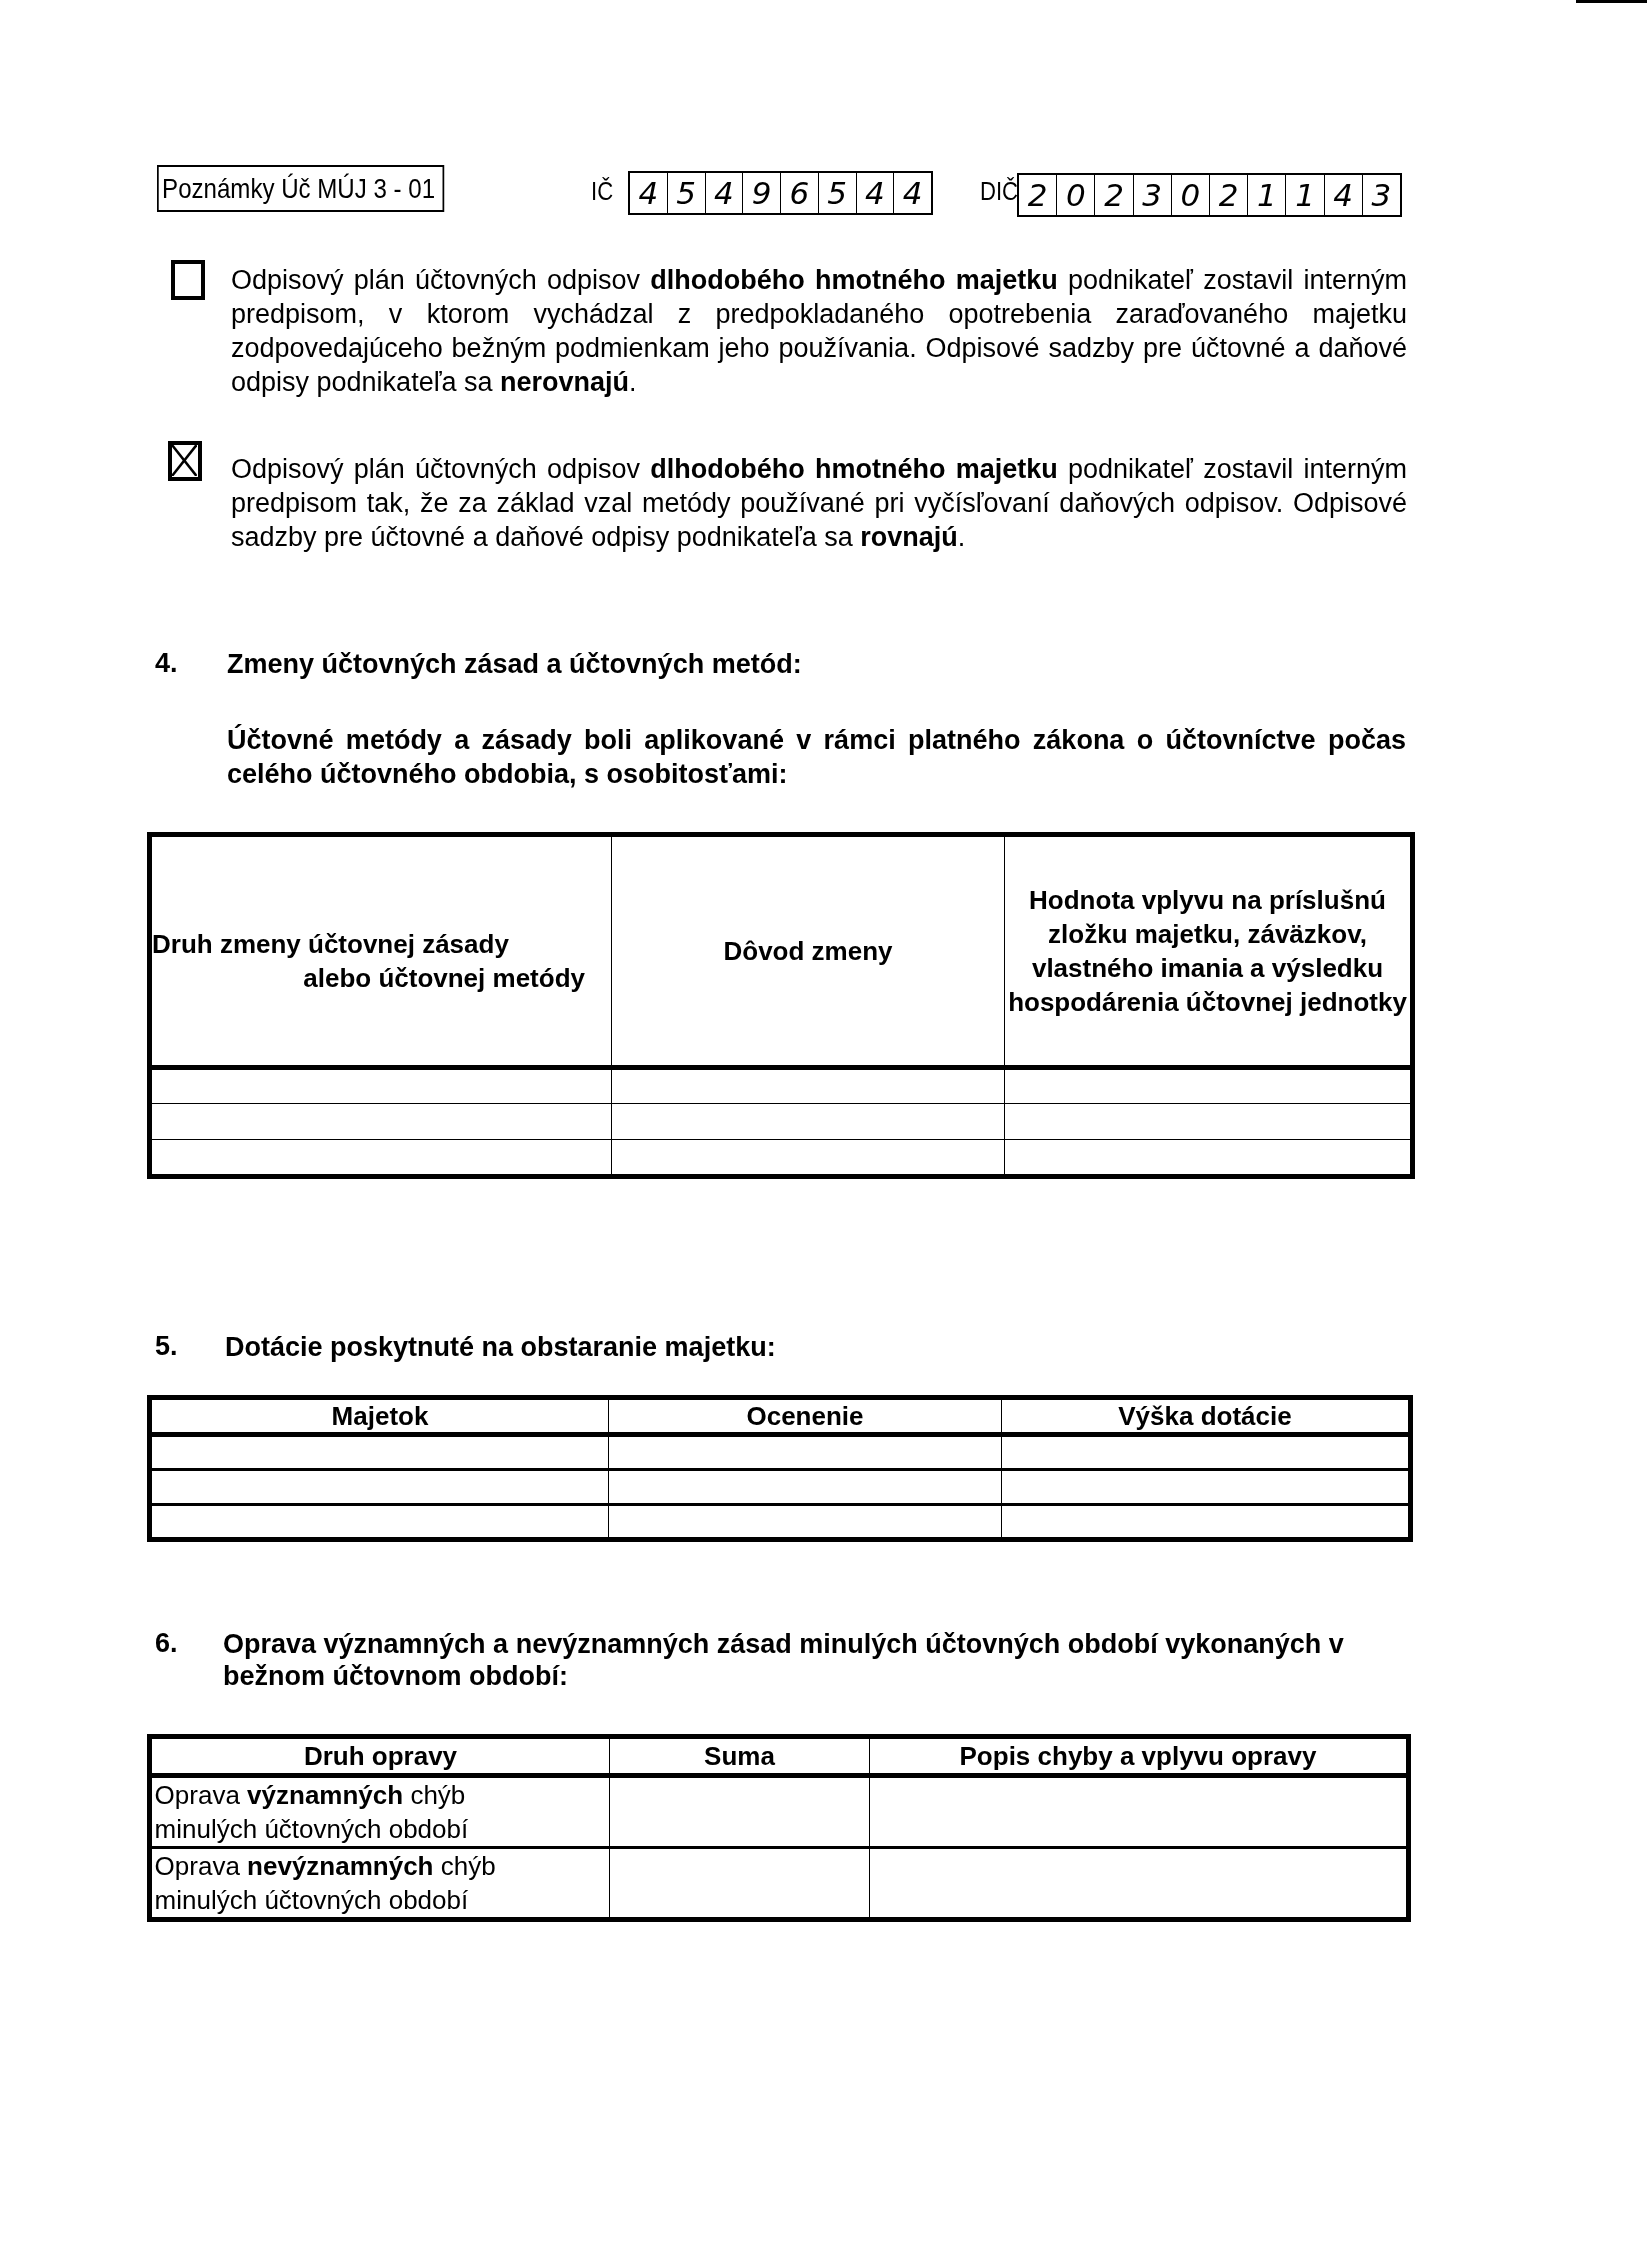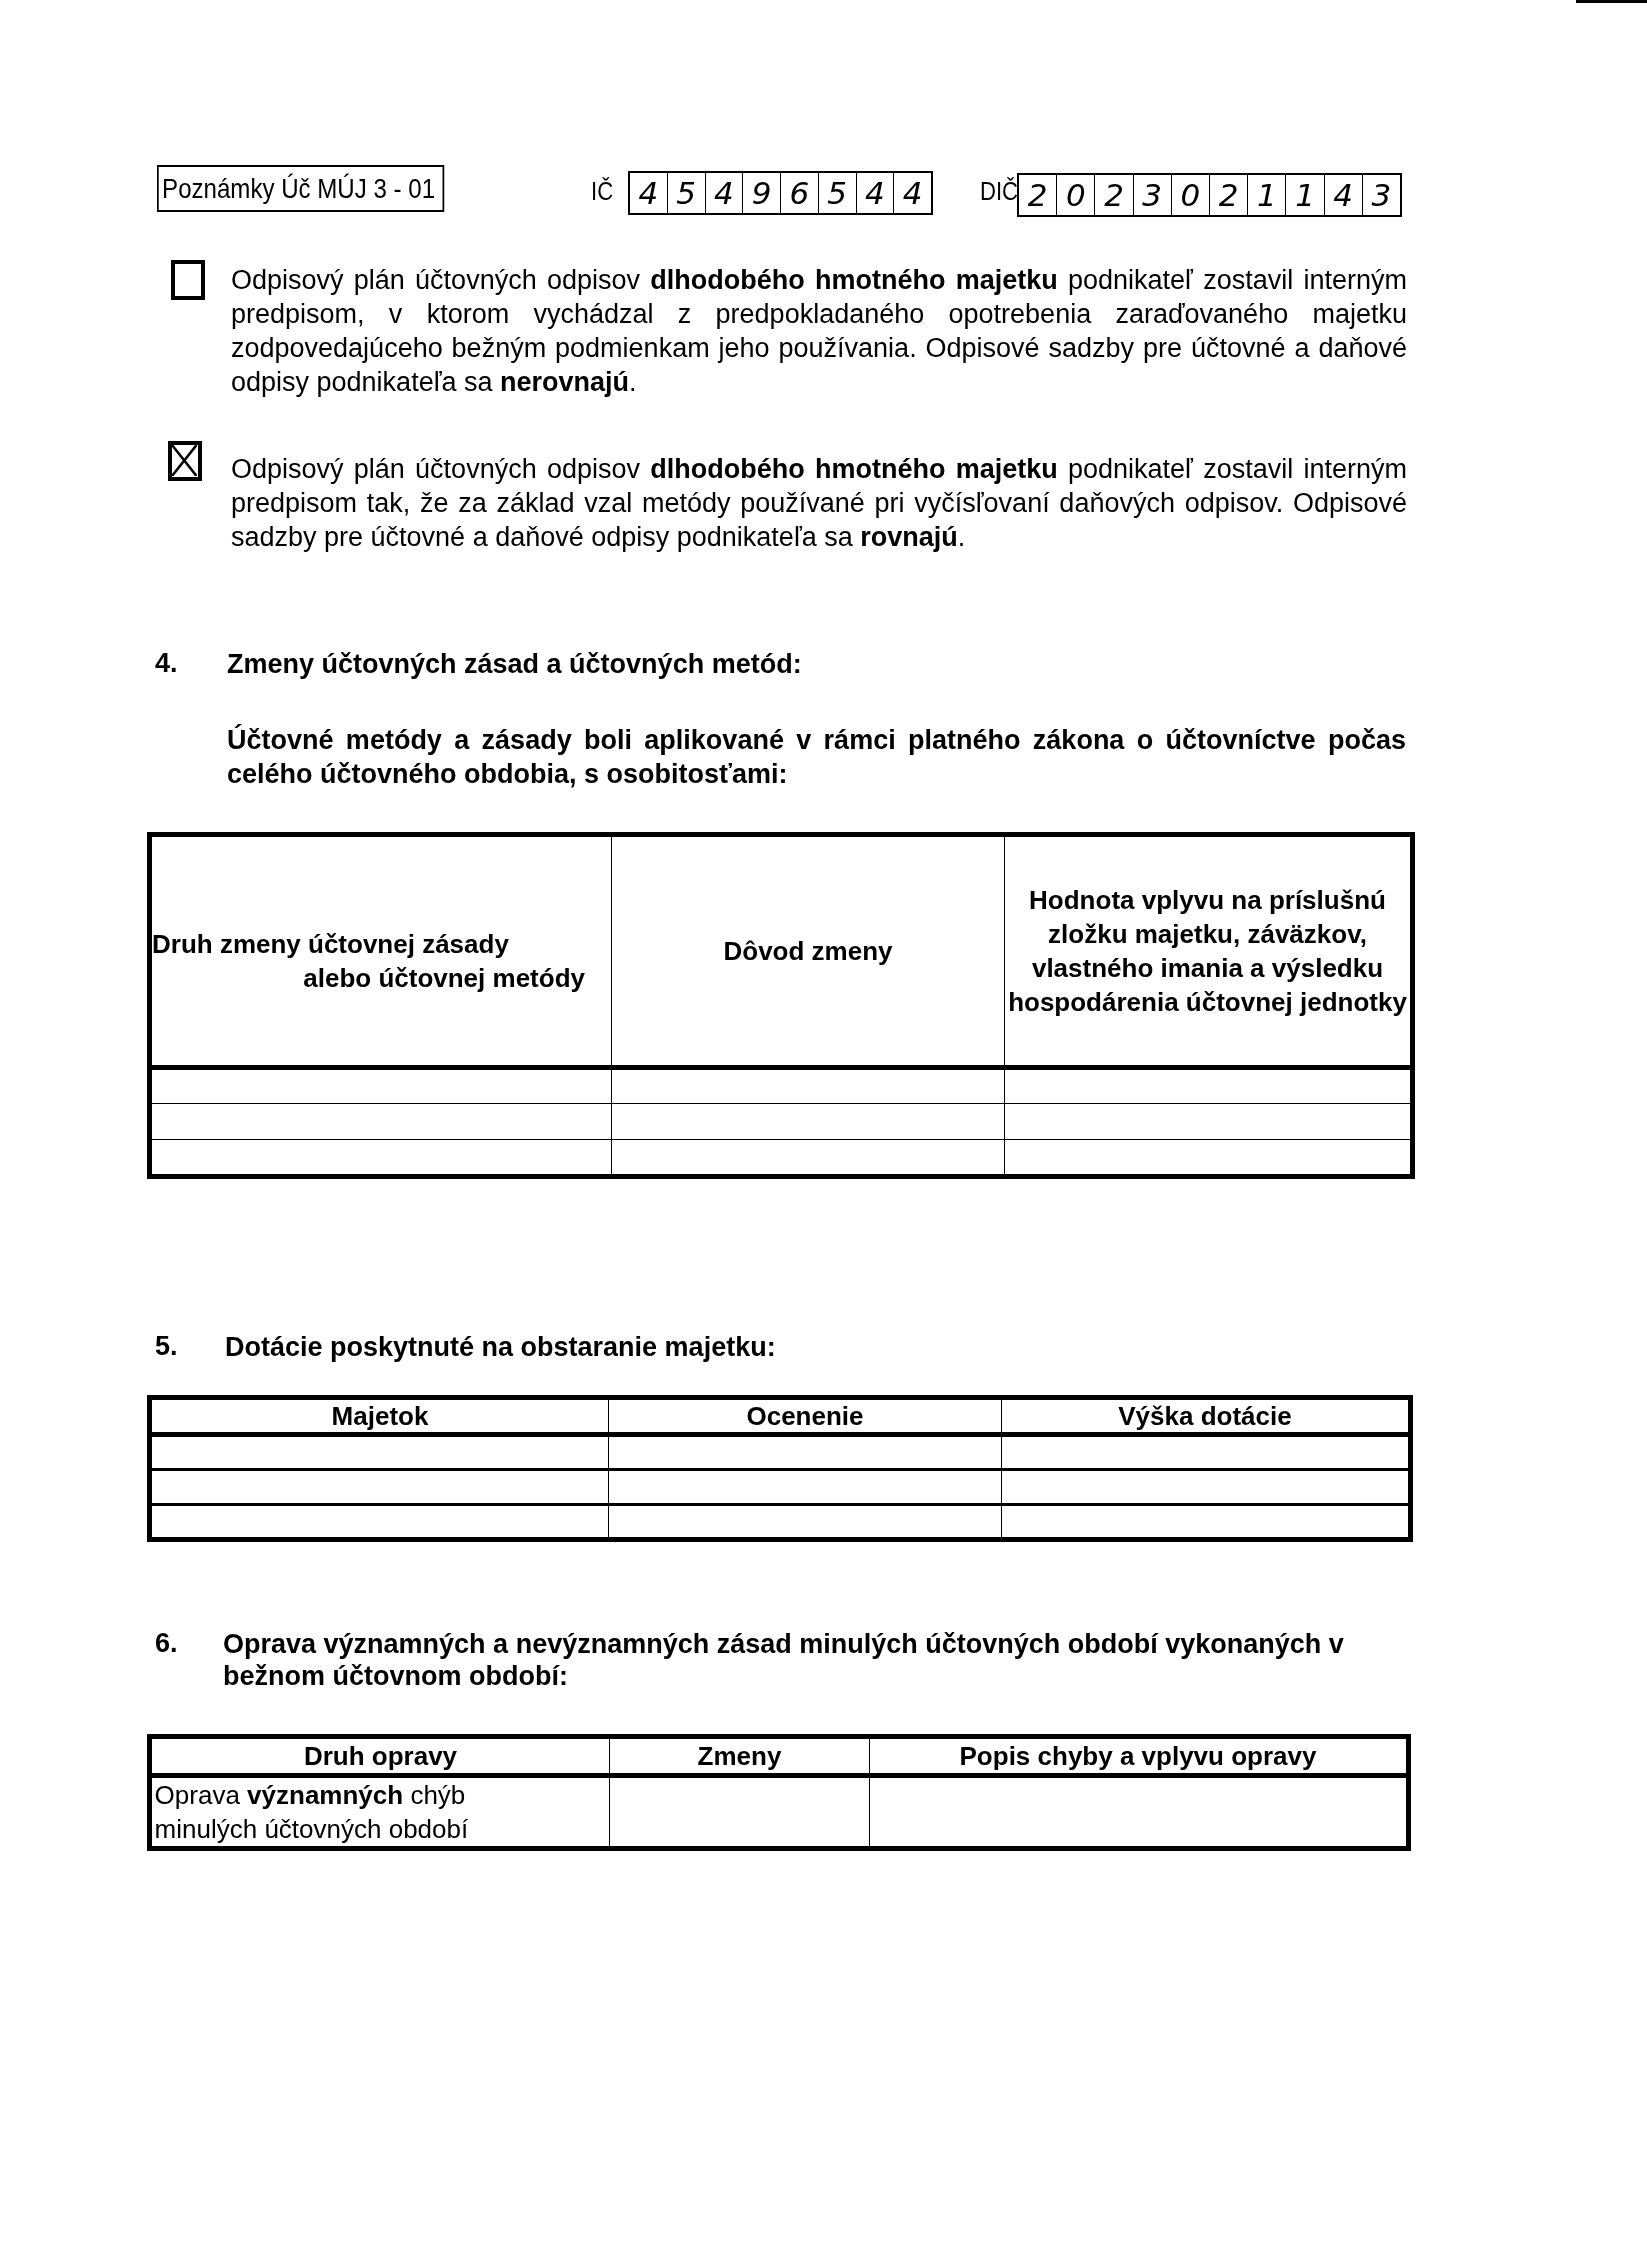--- a/index.html
+++ b/index.html
@@ -183,27 +183,34 @@
 
 <table class="frm" style="left:147px; top:1734px; width:1258px;">
   <colgroup>
       <col style="width:460px">
       <col style="width:260px">
       <col style="width:539px">
     </colgroup>
   <tbody>
       <tr class="thick-bottom" style="height:39px;">
     <th class="th-text" style="text-align:center; line-height:32px;">Druh opravy</th>
-    <th class="th-text" style="text-align:center; line-height:32px;">Zmeny</th>
+    <th class="th-text" style="text-align:center; line-height:32px;">Suma</th>
     <th class="th-text" style="text-align:center; line-height:32px;">Popis chyby a vplyvu opravy</th>
   </tr>
   </tbody>
     <tbody id="t6body">
       <tr class="med-bottom" style="height: 72px;">
         <td style="vertical-align: top;">
           <div class="cell-text"><span>Oprava </span><b>významných</b><span> chýb</span><br><span>minulých účtovných období</span></div>
         </td>
         <td></td>
         <td></td>
       </tr>
+      <tr class="" style="height: 72px;">
+        <td style="vertical-align: top;">
+          <div class="cell-text"><span>Oprava </span><b>nevýznamných</b><span> chýb</span><br><span>minulých účtovných období</span></div>
+        </td>
+        <td></td>
+        <td></td>
+      </tr>
     </tbody>
 </table>
 
 
 </body></html>

